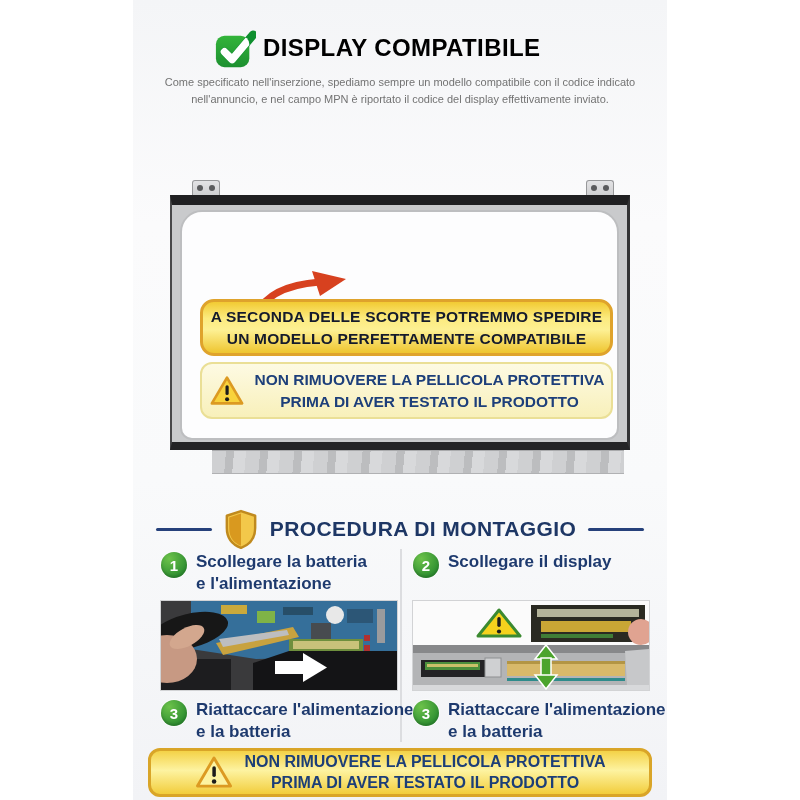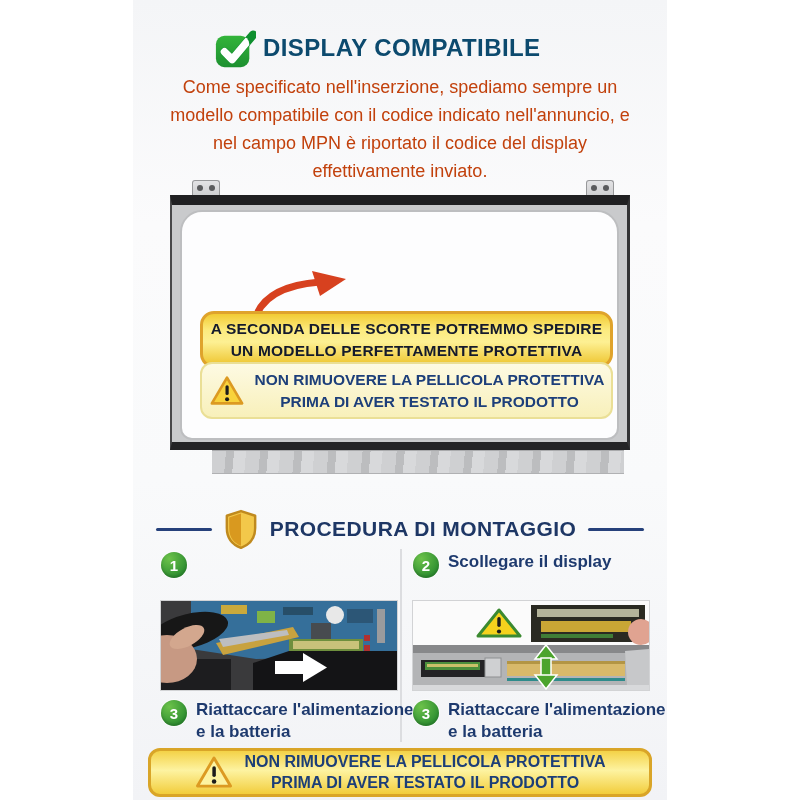--- a/index.html
+++ b/index.html
@@ -3,43 +3,43 @@
 <meta charset="utf-8">
 <style>
   html,body{margin:0;padding:0;background:#ffffff;}
   .stage{position:relative;width:800px;height:800px;overflow:hidden;
          font-family:"Liberation Sans","DejaVu Sans",sans-serif;}
   .column-bg{position:absolute;left:133px;top:0;width:534px;height:800px;
              background:linear-gradient(180deg,#f4f5f7 0%,#fbfbfc 28%,#f9fafb 60%,#f2f3f6 100%);}
   
   .check-icon{position:absolute;left:214px;top:29px;width:42px;height:40px;}
   .page-title{position:absolute;left:263px;top:34px;font-size:24px;font-weight:800;
-              color:#0c4a6e;letter-spacing:.4px;}
+              color:#000000;letter-spacing:.4px;}
   .intro{position:absolute;left:158px;top:74px;width:484px;text-align:center;
-         font-size:18px;color:#c2410c;line-height:1.55;font-weight:500;}
+         font-size:11px;color:#737373;line-height:1.55;font-weight:500;}
   
   .hinge{position:absolute;top:180px;width:26px;height:19px;background:linear-gradient(180deg,#e3e3e5,#c8c9cb);
          border:1px solid #97989a;border-bottom:none;border-radius:3px 3px 0 0;}
   .hinge:before,.hinge:after{content:"";position:absolute;top:4px;width:6px;height:6px;border-radius:50%;
          background:#5a5b5d;}
   .hinge:before{left:4px;} .hinge:after{right:4px;}
   .hinge-l{left:192px;} .hinge-r{left:586px;}
   .panel-body{position:absolute;left:170px;top:195px;width:460px;height:255px;box-sizing:border-box;
     background:#c9cacc;border-top:10px solid #202022;border-bottom:8px solid #242426;
     border-left:2px solid #48484a;border-right:3px solid #333335;}
   .panel-screen{position:absolute;left:8px;right:8px;top:5px;bottom:2px;background:#fdfdfe;
     border:2px solid #bdbec0;border-radius:22px 22px 12px 12px;}
   .foil{position:absolute;left:212px;top:450px;width:412px;height:22px;
     background:repeating-linear-gradient(95deg,#cfd0d2 0 14px,#bcbdbf 14px 22px,#d8d9db 22px 34px);
     border-top:1px solid #a9aaac;border-bottom:1px solid #b0b1b3;}
   .red-arrow{position:absolute;left:246px;top:269px;width:112px;height:56px;}
   
   .banner{position:absolute;left:200px;width:413px;height:57px;box-sizing:border-box;border-radius:14px;
           display:flex;align-items:center;justify-content:center;text-align:center;}
-  .banner-stock{top:311px;border:3px solid #dfa32c;
+  .banner-stock{top:299px;border:3px solid #dfa32c;
      background:linear-gradient(180deg,#f2cb33 0%,#fceb7f 32%,#fdf093 55%,#eec52f 100%);}
   .banner-stock .bline{font-size:15.5px;font-weight:800;color:#141a2c;line-height:1.42;letter-spacing:.2px;}
   .banner-film{top:362px;border:2px solid #eadf96;border-radius:12px;
      background:linear-gradient(180deg,#fdfae3,#f8f0ba);gap:10px;}
   .banner-film .bline{font-size:15.5px;font-weight:800;color:#1d3f7a;line-height:1.42;}
   .tri-icon{flex:0 0 auto;}
   
   .section-head{position:absolute;left:133px;top:509px;width:534px;display:flex;
     align-items:center;justify-content:center;gap:12px;}
   .dash{width:56px;height:3px;background:#26417b;border-radius:2px;}
@@ -91,21 +91,21 @@
   <div class="foil"></div>
 
   <svg class="red-arrow" viewBox="0 0 112 56">
     <path d="M8,54 C13,30 34,16 74,13" fill="none" stroke="#d7411f" stroke-width="7" stroke-linecap="round"></path>
     <polygon points="66,2 100,10 74,27" fill="#d7411f"></polygon>
   </svg>
 
   <div class="banner banner-stock">
     <div>
       <div class="bline">A SECONDA DELLE SCORTE POTREMMO SPEDIRE</div>
-      <div class="bline">UN MODELLO PERFETTAMENTE PROTETTIVA</div>
+      <div class="bline">UN MODELLO PERFETTAMENTE COMPATIBILE</div>
     </div>
   </div>
 
   <div class="banner banner-film">
     <svg class="tri-icon" width="36" height="32" viewBox="0 0 40 36">
       <path d="M20,3 L37,32 H3 Z" fill="#f8d33c" stroke="#dc9a22" stroke-width="3" stroke-linejoin="round"></path>
       <rect x="18.3" y="11.5" width="3.6" height="11" rx="1.8" fill="#1c1c1c"></rect>
       <circle cx="20.1" cy="27.3" r="2.3" fill="#1c1c1c"></circle>
     </svg>
     <div>
@@ -121,20 +121,24 @@
       <path d="M18,4.5 L5.5,8.8 V20 C5.5,30.8 11,36 18,38.8 Z" fill="#d9991f"></path>
     </svg>
     <div class="section-title">PROCEDURA DI MONTAGGIO</div>
     <div class="dash"></div>
   </div>
 
   <div class="col-divider"></div>
 
   <div class="step" style="left:161px;top:551px;">
     <div class="badge">1</div>
+    <div class="step-text">
+      <div>Scollegare la batteria</div>
+      <div>e l'alimentazione</div>
+    </div>
   </div>
 
   <div class="step" style="left:413px;top:551px;">
     <div class="badge">2</div>
     <div class="step-text">
       <div>Scollegare il display</div>
     </div>
   </div>
 
   <div class="photo" style="left:160px;">

